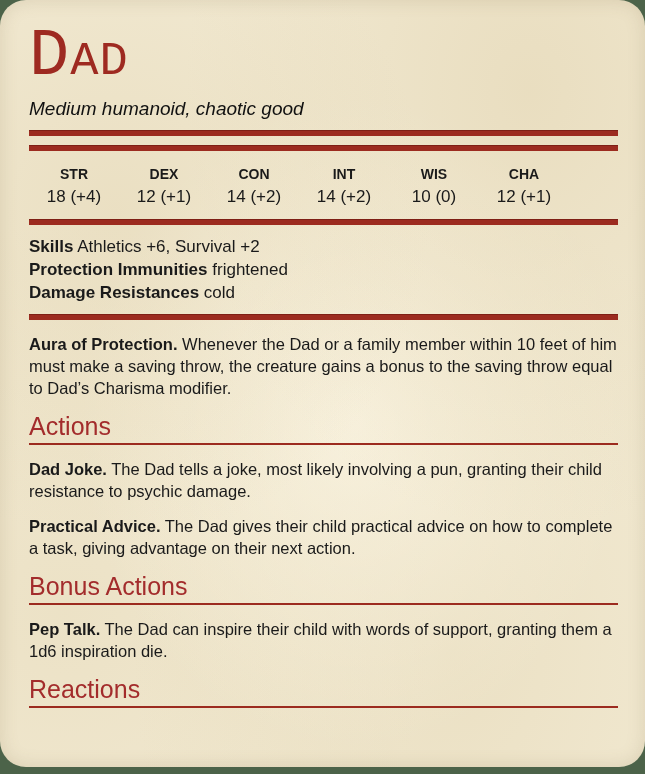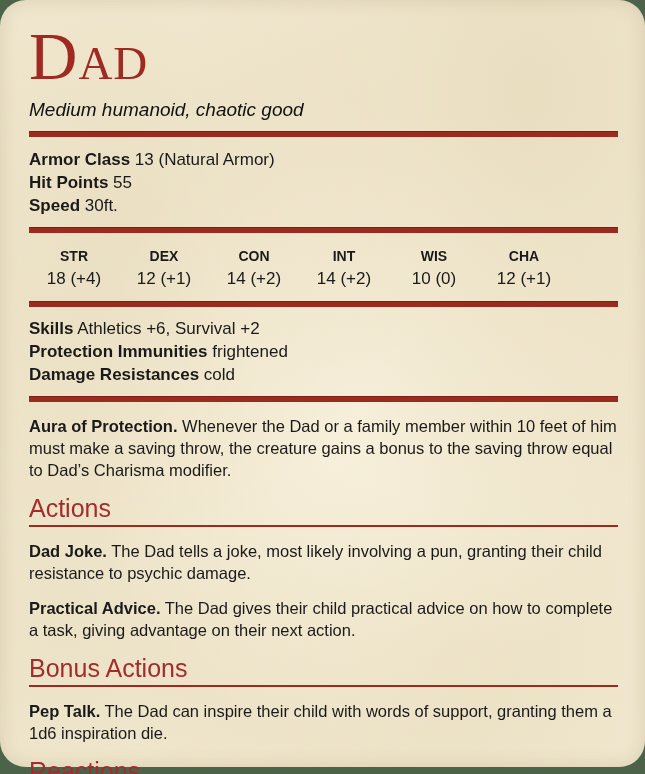--- a/index.html
+++ b/index.html
@@ -20,21 +20,21 @@
       radial-gradient(ellipse at 55% 55%, rgba(255,250,235,.55), transparent 55%),
       radial-gradient(ellipse at 70% 85%, rgba(219,202,160,.30), transparent 50%),
       radial-gradient(ellipse at 10% 80%, rgba(219,202,160,.26), transparent 45%);
     box-shadow: inset 0 0 18px rgba(120,100,60,.18);
     box-sizing:border-box;
     padding:24px 27px 0 29px;
     color:#1A1A1A;
   }
   h1.title {
     margin:0; padding:0;
-    font-family:Liberation Serif, serif;
+    font-family:Liberation Mono, monospace;
     font-weight:400;
     color:#9E2A21;
     font-size:47px;
     line-height:64px;
     text-transform:uppercase;
     letter-spacing:1px;
   }
   h1.title::first-letter { font-size:67px; }
   .subtitle {
     font-style:italic;
@@ -86,34 +86,20 @@
 </head>
 <body>
 
 <div class="card">
 
   <h1 class="title">Dad</h1>
   <div class="subtitle">Medium humanoid, chaotic good</div>
 
   <div class="bar"></div>
 
-  <div class="attr-block">
-    <div class="attr-line">
-      <b>Armor Class</b>
-      <span>13 (Natural Armor)</span>
-    </div>
-    <div class="attr-line">
-      <b>Hit Points</b>
-      <span>55</span>
-    </div>
-    <div class="attr-line">
-      <b>Speed</b>
-      <span>30ft.</span>
-    </div>
-  </div>
 
   <div class="bar"></div>
 
   <div class="stats-row">
     <div class="stat-col">
       <div class="stat-name">STR</div>
       <div class="stat-value">18 (+4)</div>
     </div>
     <div class="stat-col">
       <div class="stat-name">DEX</div>

